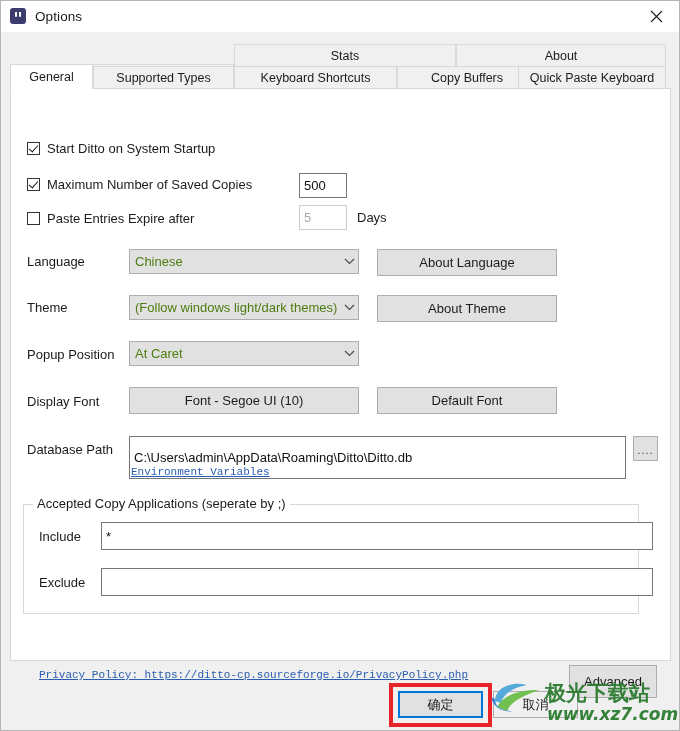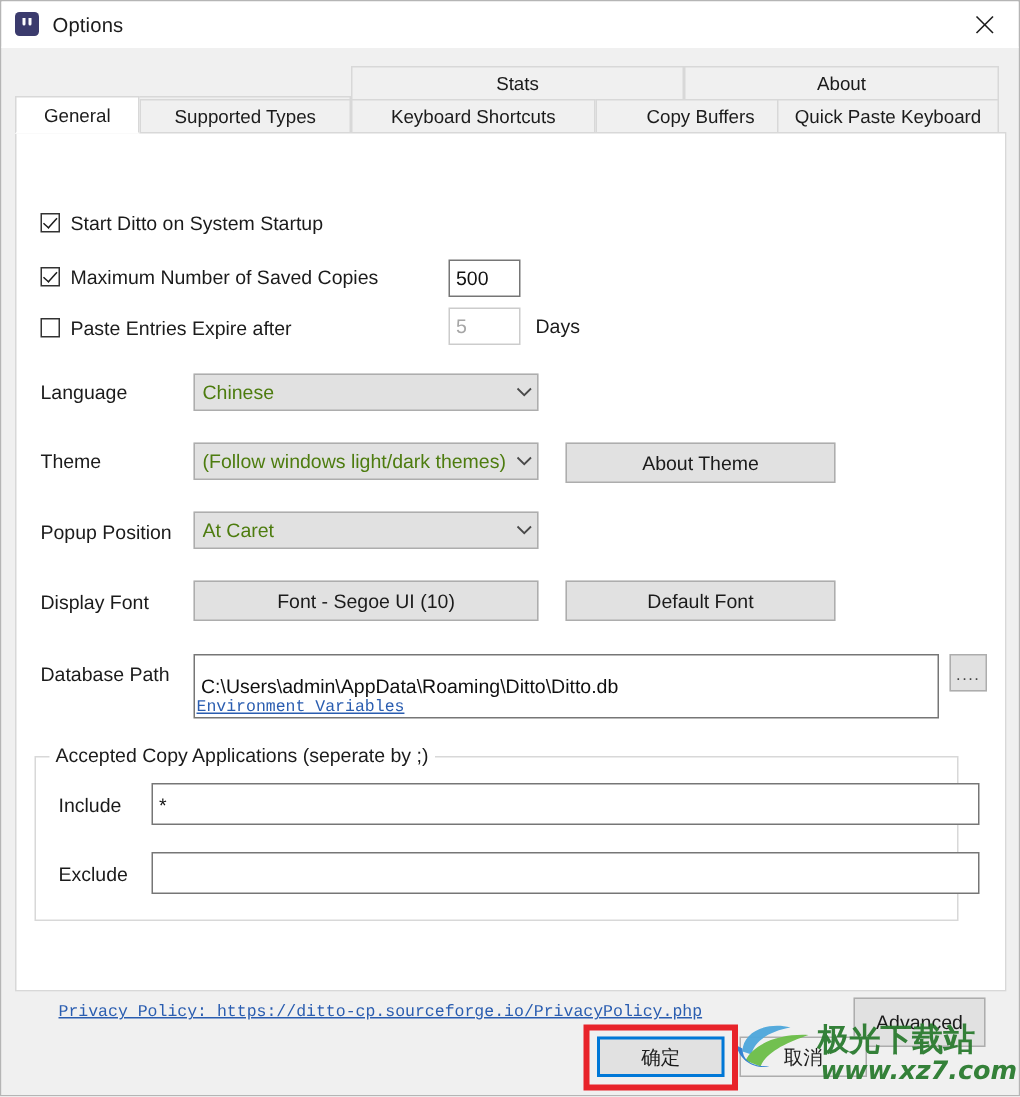--- a/index.html
+++ b/index.html
@@ -409,20 +409,23 @@
     <div class="lblstatic" style="left:356px; top:178px;">Days</div>
 
     <div class="lblstatic" style="left:26px; top:222px;">Language</div>
     <div class="combo" style="left:128px; top:217px; width:230px; height:25px;">
       <span class="cval">Chinese</span>
       <span class="arrow">
         <svg width="11" height="7" viewBox="0 0 11 7">
             <polyline points="1,1 5.5,5.5 10,1" fill="none" stroke="#4a4a4a" stroke-width="1.2"></polyline>
           </svg>
       </span>
+    </div>
+    <div class="btn" style="left:376px; top:217px; width:180px; height:27px;">
+      <span>About Language</span>
     </div>
 
     <div class="lblstatic" style="left:26px; top:268px;">Theme</div>
     <div class="combo" style="left:128px; top:263px; width:230px; height:25px;">
       <span class="cval">(Follow windows light/dark themes)</span>
       <span class="arrow">
         <svg width="11" height="7" viewBox="0 0 11 7">
             <polyline points="1,1 5.5,5.5 10,1" fill="none" stroke="#4a4a4a" stroke-width="1.2"></polyline>
           </svg>
       </span>

